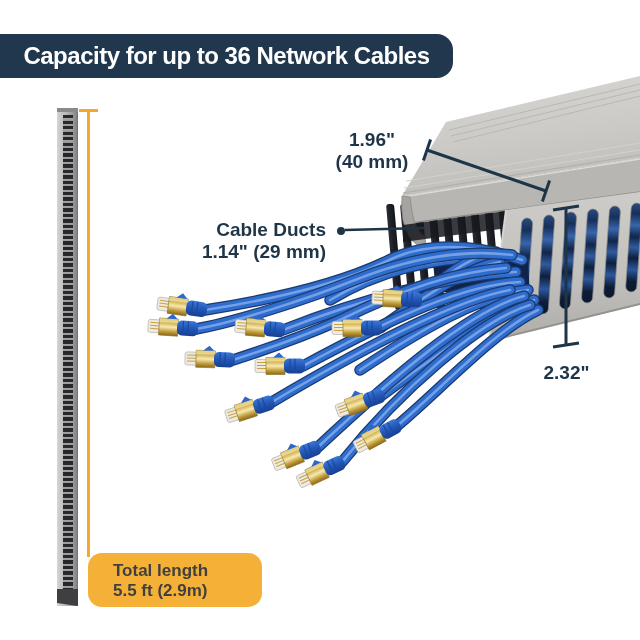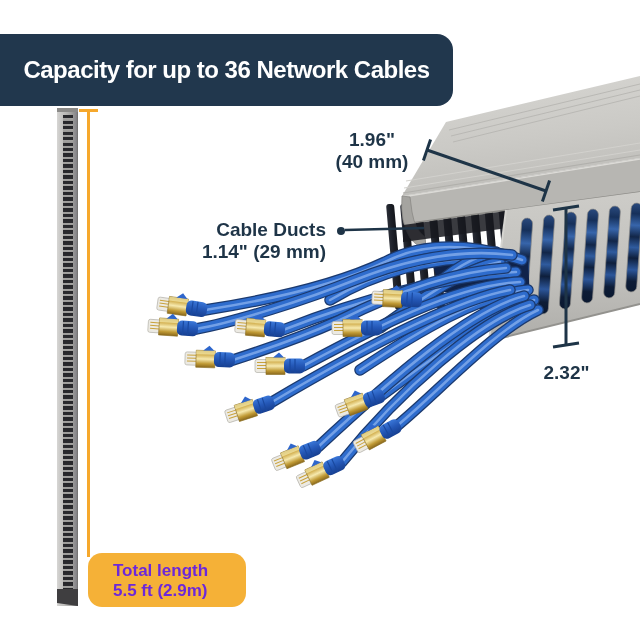--- a/index.html
+++ b/index.html
@@ -1,37 +1,37 @@
 <!DOCTYPE html>
 <html><head>
 <meta charset="utf-8">
 <style>
   html,body{margin:0;padding:0;background:#fff;}
   #stage{position:relative;width:640px;height:640px;background:#ffffff;overflow:hidden;
          font-family:"Liberation Sans","DejaVu Sans",sans-serif;}
 
   
-  .banner{position:absolute;left:0;top:34px;width:453px;height:72px;background:#21374d;
+  .banner{position:absolute;left:0;top:34px;width:453px;height:44px;background:#21374d;
           border-radius:0 16px 16px 0;display:flex;align-items:center;justify-content:center;}
   .banner span{color:#fff;font-size:24px;font-weight:700;letter-spacing:-0.5px;white-space:nowrap;}
 
   
   .rail{position:absolute;left:57px;top:108px;width:21px;height:498px;
         background:linear-gradient(90deg,#d7d6d4 0,#c7c6c4 18%,#b7b6b4 45%,#a09f9d 70%,#87868a 92%,#6e6d6b 100%);}
   .rail::before{content:"";position:absolute;left:0;top:0;width:100%;height:4px;background:#8b8a88;}
   .rail-slots{position:absolute;left:6px;top:7px;width:10px;height:480px;
         background:repeating-linear-gradient(180deg,#26262a 0px,#2b2b2f 3.4px,#a3a2a0 3.4px,#9b9a98 5.5px);}
   .rail-foot{position:absolute;left:0;bottom:0;width:100%;height:17px;background:#3f3e40;
         clip-path:polygon(0 0,100% 0,100% 100%,0 82%);}
 
   
   .len-line{position:absolute;left:87px;top:110px;width:3px;height:447px;background:#f6a82c;}
   .len-tick{position:absolute;left:79px;top:109px;width:19px;height:3px;background:#f6a82c;}
-  .len-label{position:absolute;left:88px;top:553px;width:158px;height:54px;background:#f5b137;
-             border-radius:14px;color:#6d28d9;font-weight:700;font-size:17px;line-height:20px;
+  .len-label{position:absolute;left:88px;top:553px;width:174px;height:54px;background:#f5b137;
+             border-radius:14px;color:#404040;font-weight:700;font-size:17px;line-height:20px;
              padding:8px 0 0 25px;box-sizing:border-box;}
   .len-label span{display:block;}
 
   
   .dim{position:absolute;color:#1e3447;font-size:19px;line-height:22px;font-weight:700;}
   .dim span{display:block;}
   .dim-width{left:330px;top:129px;width:84px;text-align:center;}
   .dim-slot{left:194px;top:219px;width:132px;text-align:right;}
   .dim-height{left:519px;top:362px;width:95px;text-align:center;}
 

